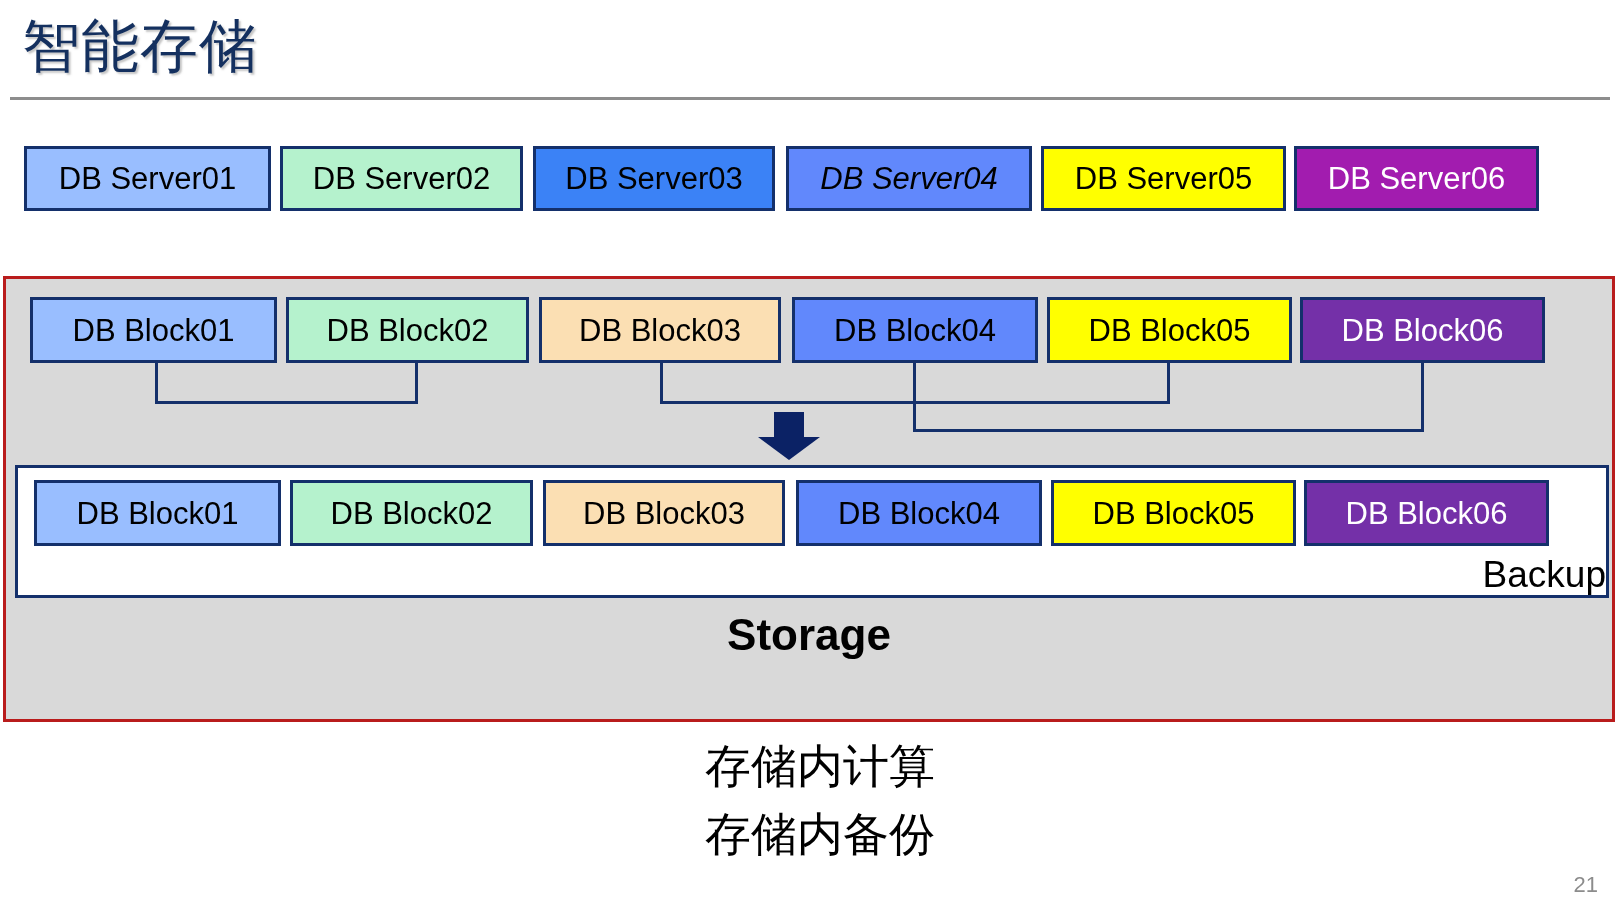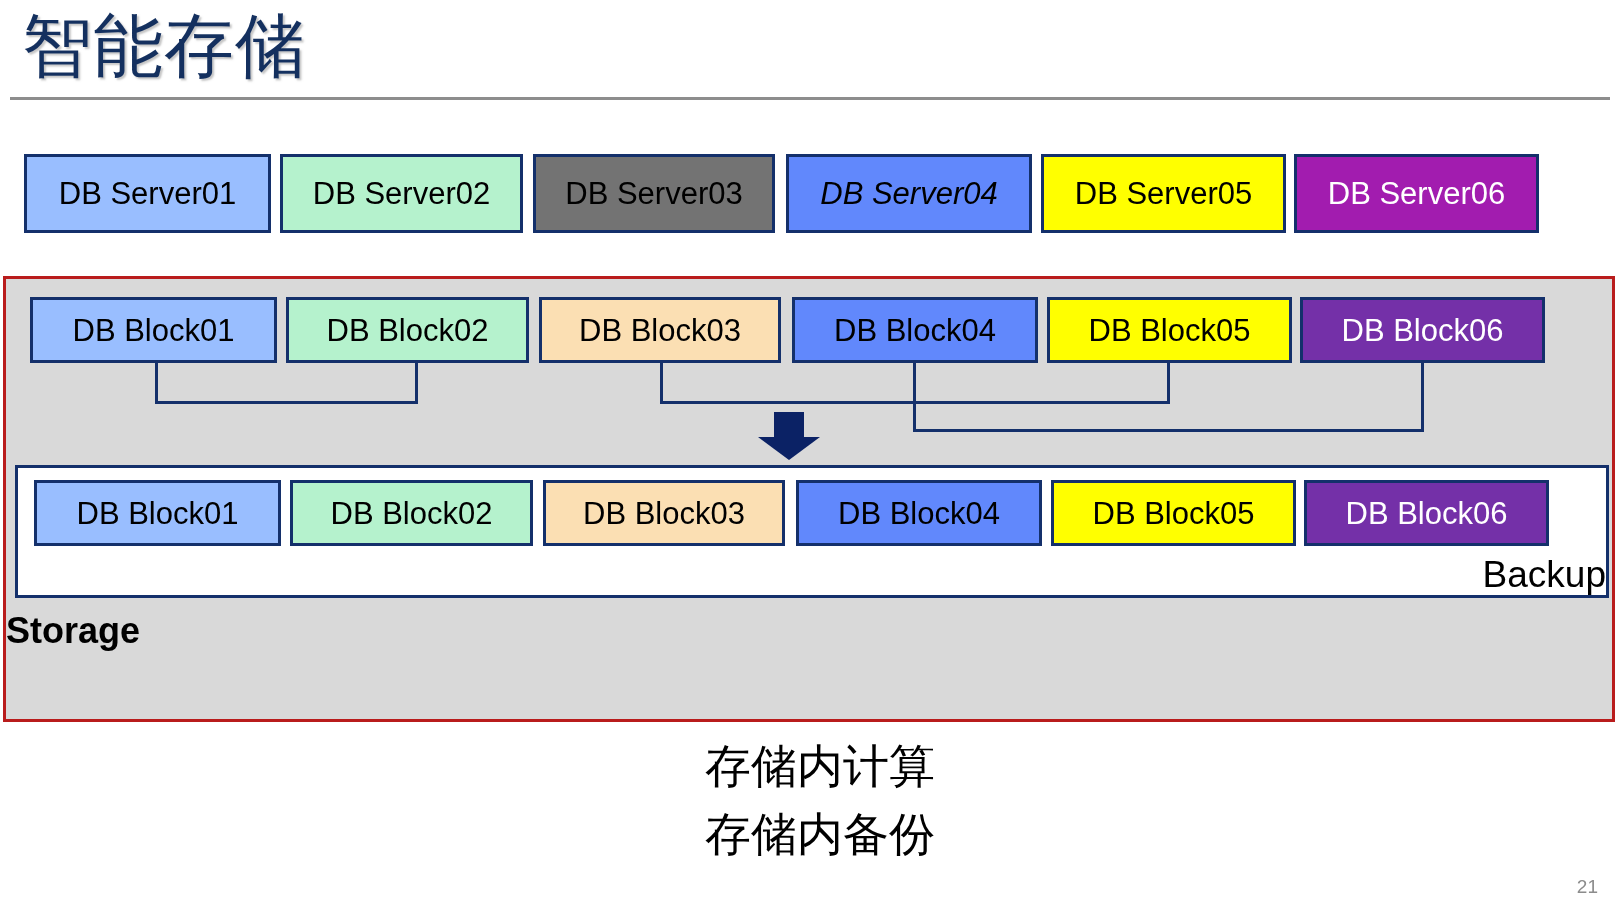--- a/index.html
+++ b/index.html
@@ -14,21 +14,21 @@
     overflow: hidden;
     font-family: "Liberation Sans", sans-serif;
     color: #000000;
   }
 
   
   #slide-title {
     position: absolute;
     left: 22px;
     top: 4px;
-    font-size: 70px;
+    font-size: 58px;
     line-height: 84px;
     font-weight: 400;
     color: #14305f;
     letter-spacing: 1px;
     text-shadow: 2px 2px 2px rgba(150,150,150,0.55);
     white-space: nowrap;
   }
   #title-rule {
     position: absolute;
     left: 10px;
@@ -46,39 +46,40 @@
     display: flex;
     align-items: center;
     justify-content: center;
     font-size: 31px;
     line-height: 1;
     white-space: nowrap;
     color: #000000;
   }
 
   
-  #server-row .node { top: 154px; height: 79px; }
+  #server-row .node { top: 146px; height: 65px; }
 
   
   #storage-panel {
     position: absolute;
     left: 3px;
     top: 276px;
     width: 1612px;
     height: 446px;
     box-sizing: border-box;
     border: 3px solid #b91c1c;
     background: #d9d9d9;
   }
   #storage-label {
     position: absolute;
     left: 0;
     right: 0;
     top: 331px;
-    font-size: 36px;
+    text-align: center;
+    font-size: 44px;
     font-weight: bold;
     color: #000000;
   }
 
   
   #block-row-top .node { top: 18px; height: 66px; }
 
   
   .connector {
     position: absolute;
@@ -156,38 +157,38 @@
     padding-left: 20px;
   }
   #caption-1 { top: 742px; }
   #caption-2 { top: 810px; }
 
   
   #page-number {
     position: absolute;
     right: 22px;
     bottom: 12px;
-    font-size: 19px;
+    font-size: 22px;
     color: #8c8c8c;
   }
 </style>
 </head>
 <body>
 
 <div id="slide-title">智能存储</div>
 <div id="title-rule"></div>
 
 <div id="server-row">
     <div class="node" style="left: 24px; width: 247px; background: rgb(153, 190, 255); color: rgb(0, 0, 0);">
       <span>DB Server01</span>
     </div>
     <div class="node" style="left: 280px; width: 243px; background: rgb(181, 242, 205); color: rgb(0, 0, 0);">
       <span>DB Server02</span>
     </div>
-    <div class="node" style="left: 533px; width: 242px; background: #737373; color: rgb(0, 0, 0);">
+    <div class="node" style="left: 533px; width: 242px; background: #3b82f6; color: rgb(0, 0, 0);">
       <span>DB Server03</span>
     </div>
     <div class="node" style="left: 786px; width: 246px; background: rgb(97, 136, 252); color: rgb(0, 0, 0); font-style: italic;">
       <span>DB Server04</span>
     </div>
     <div class="node" style="left: 1041px; width: 245px; background: rgb(255, 255, 0); color: rgb(0, 0, 0); text-align: center;">
       <span>DB Server05</span>
     </div>
     <div class="node" style="left: 1294px; width: 245px; background: #a21caf; color: rgb(255, 255, 255);">
       <span>DB Server06</span>

